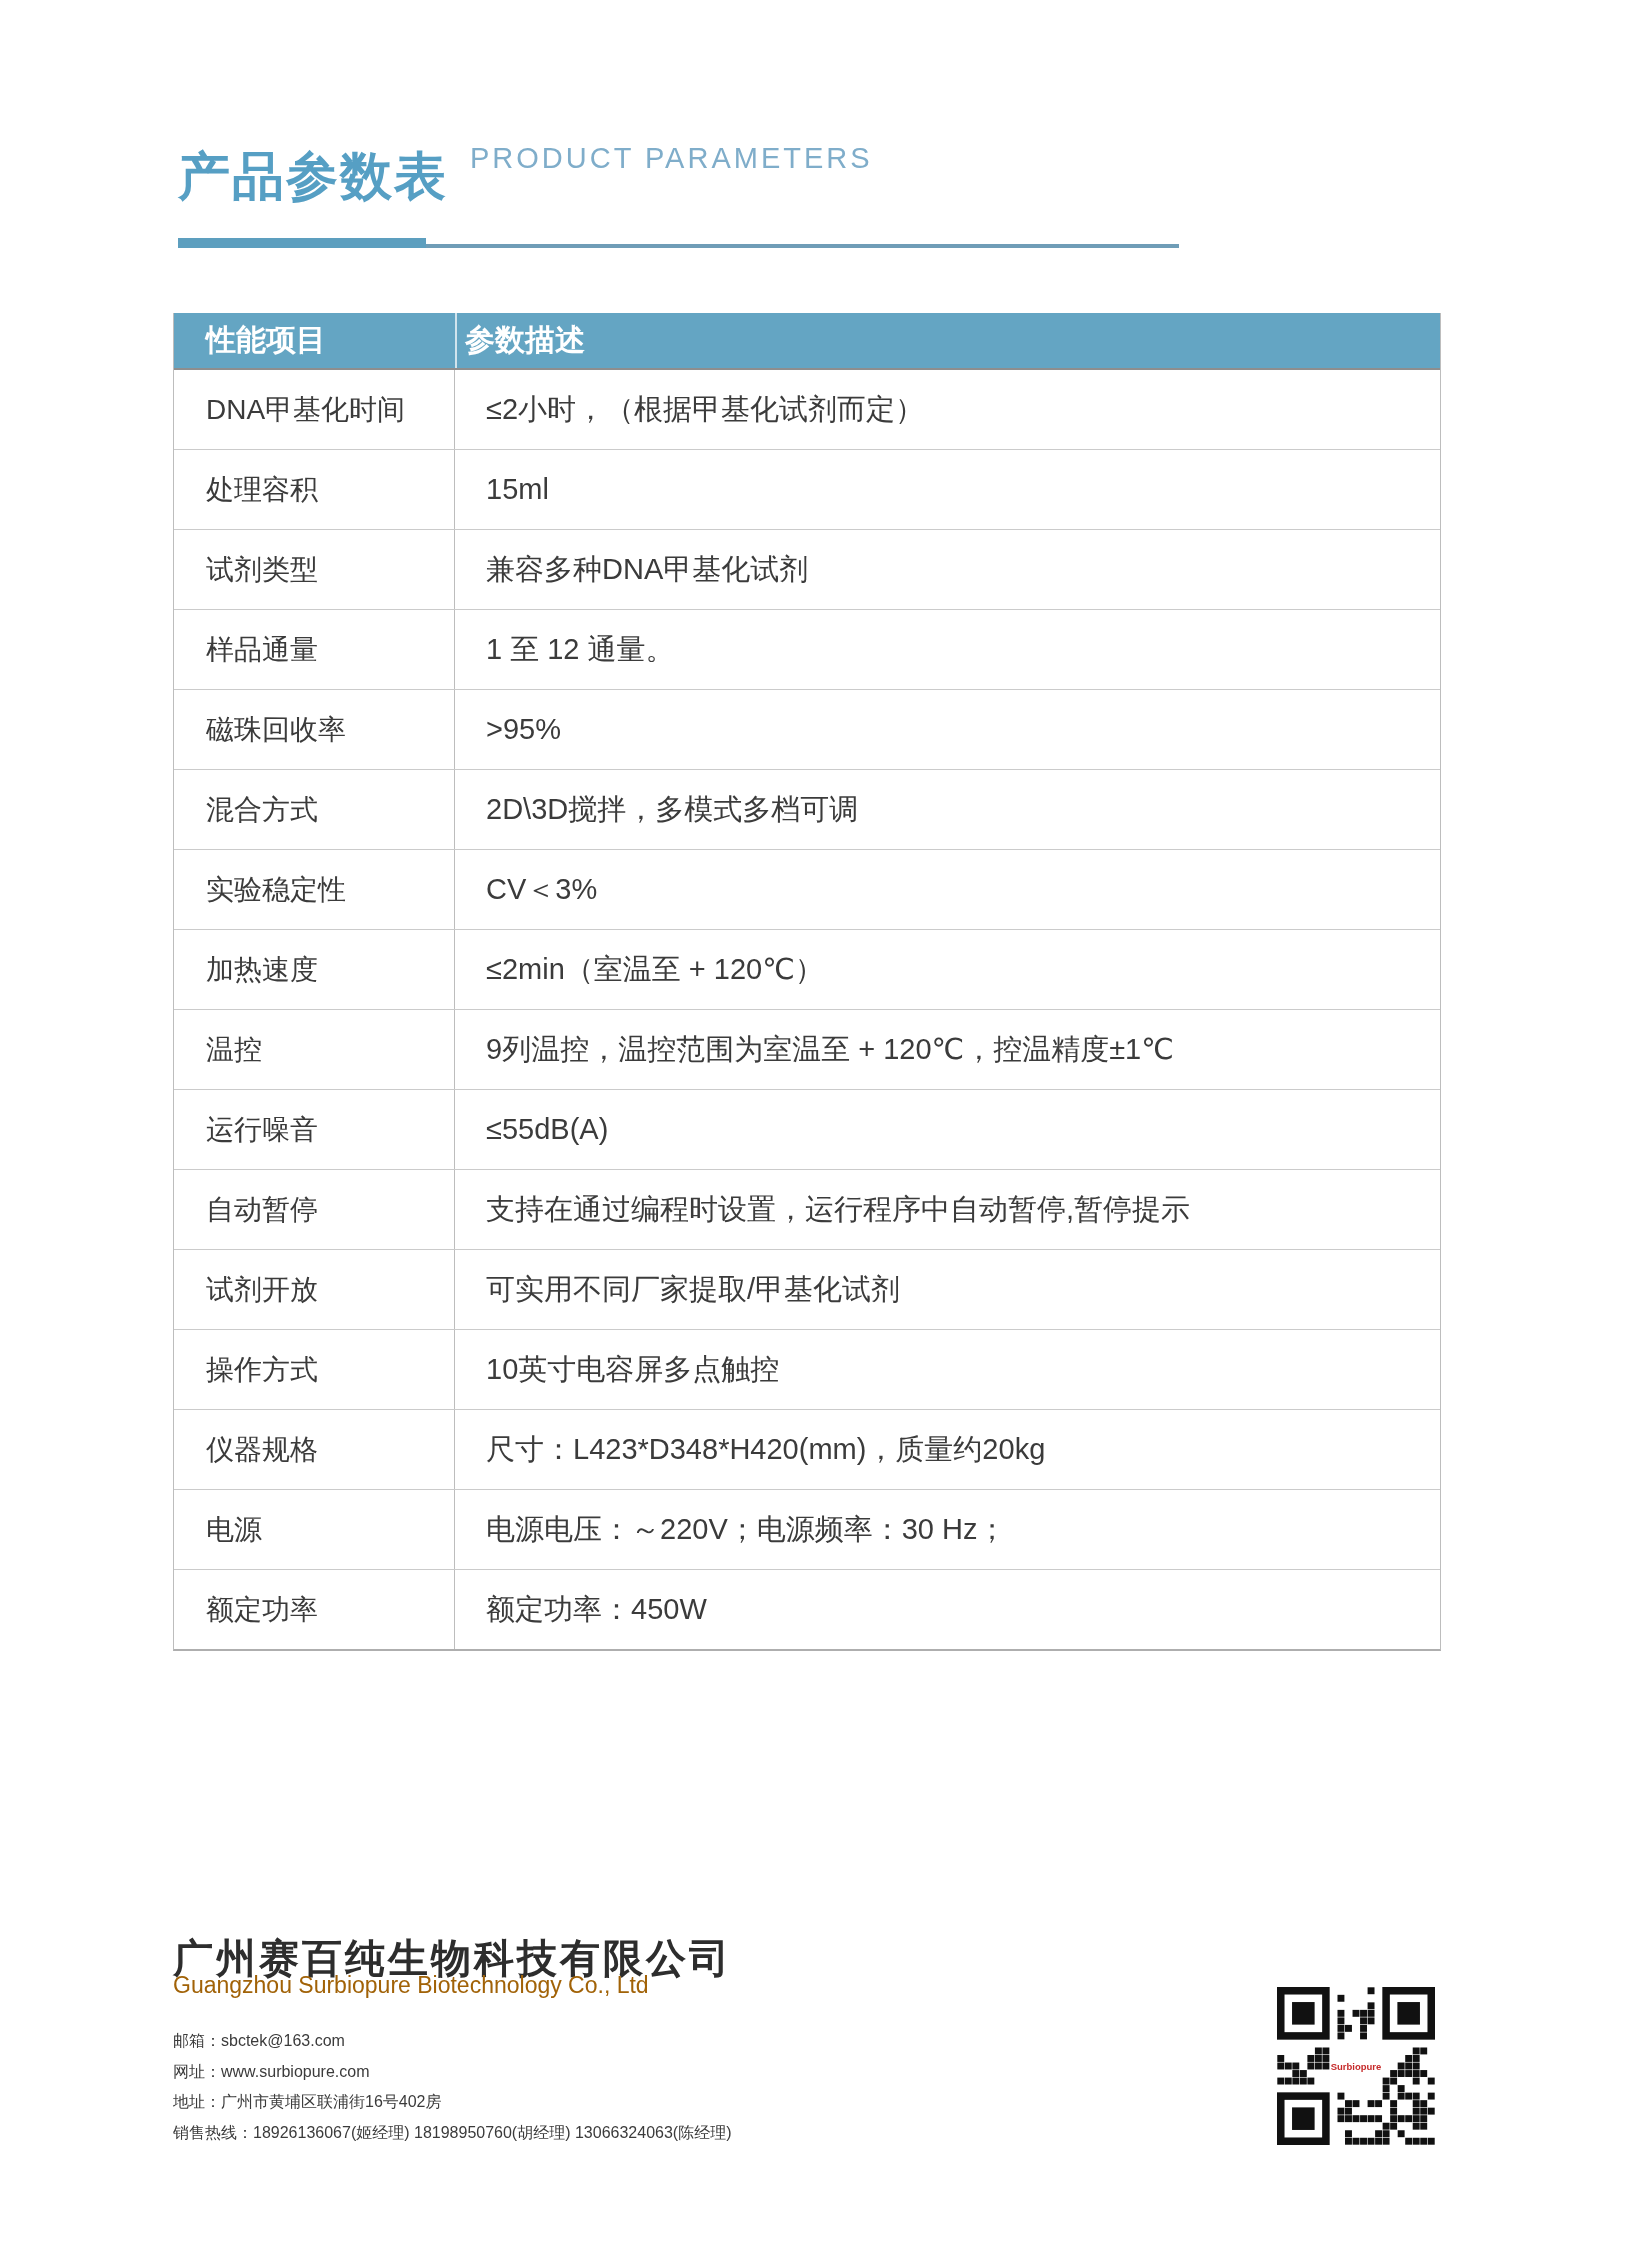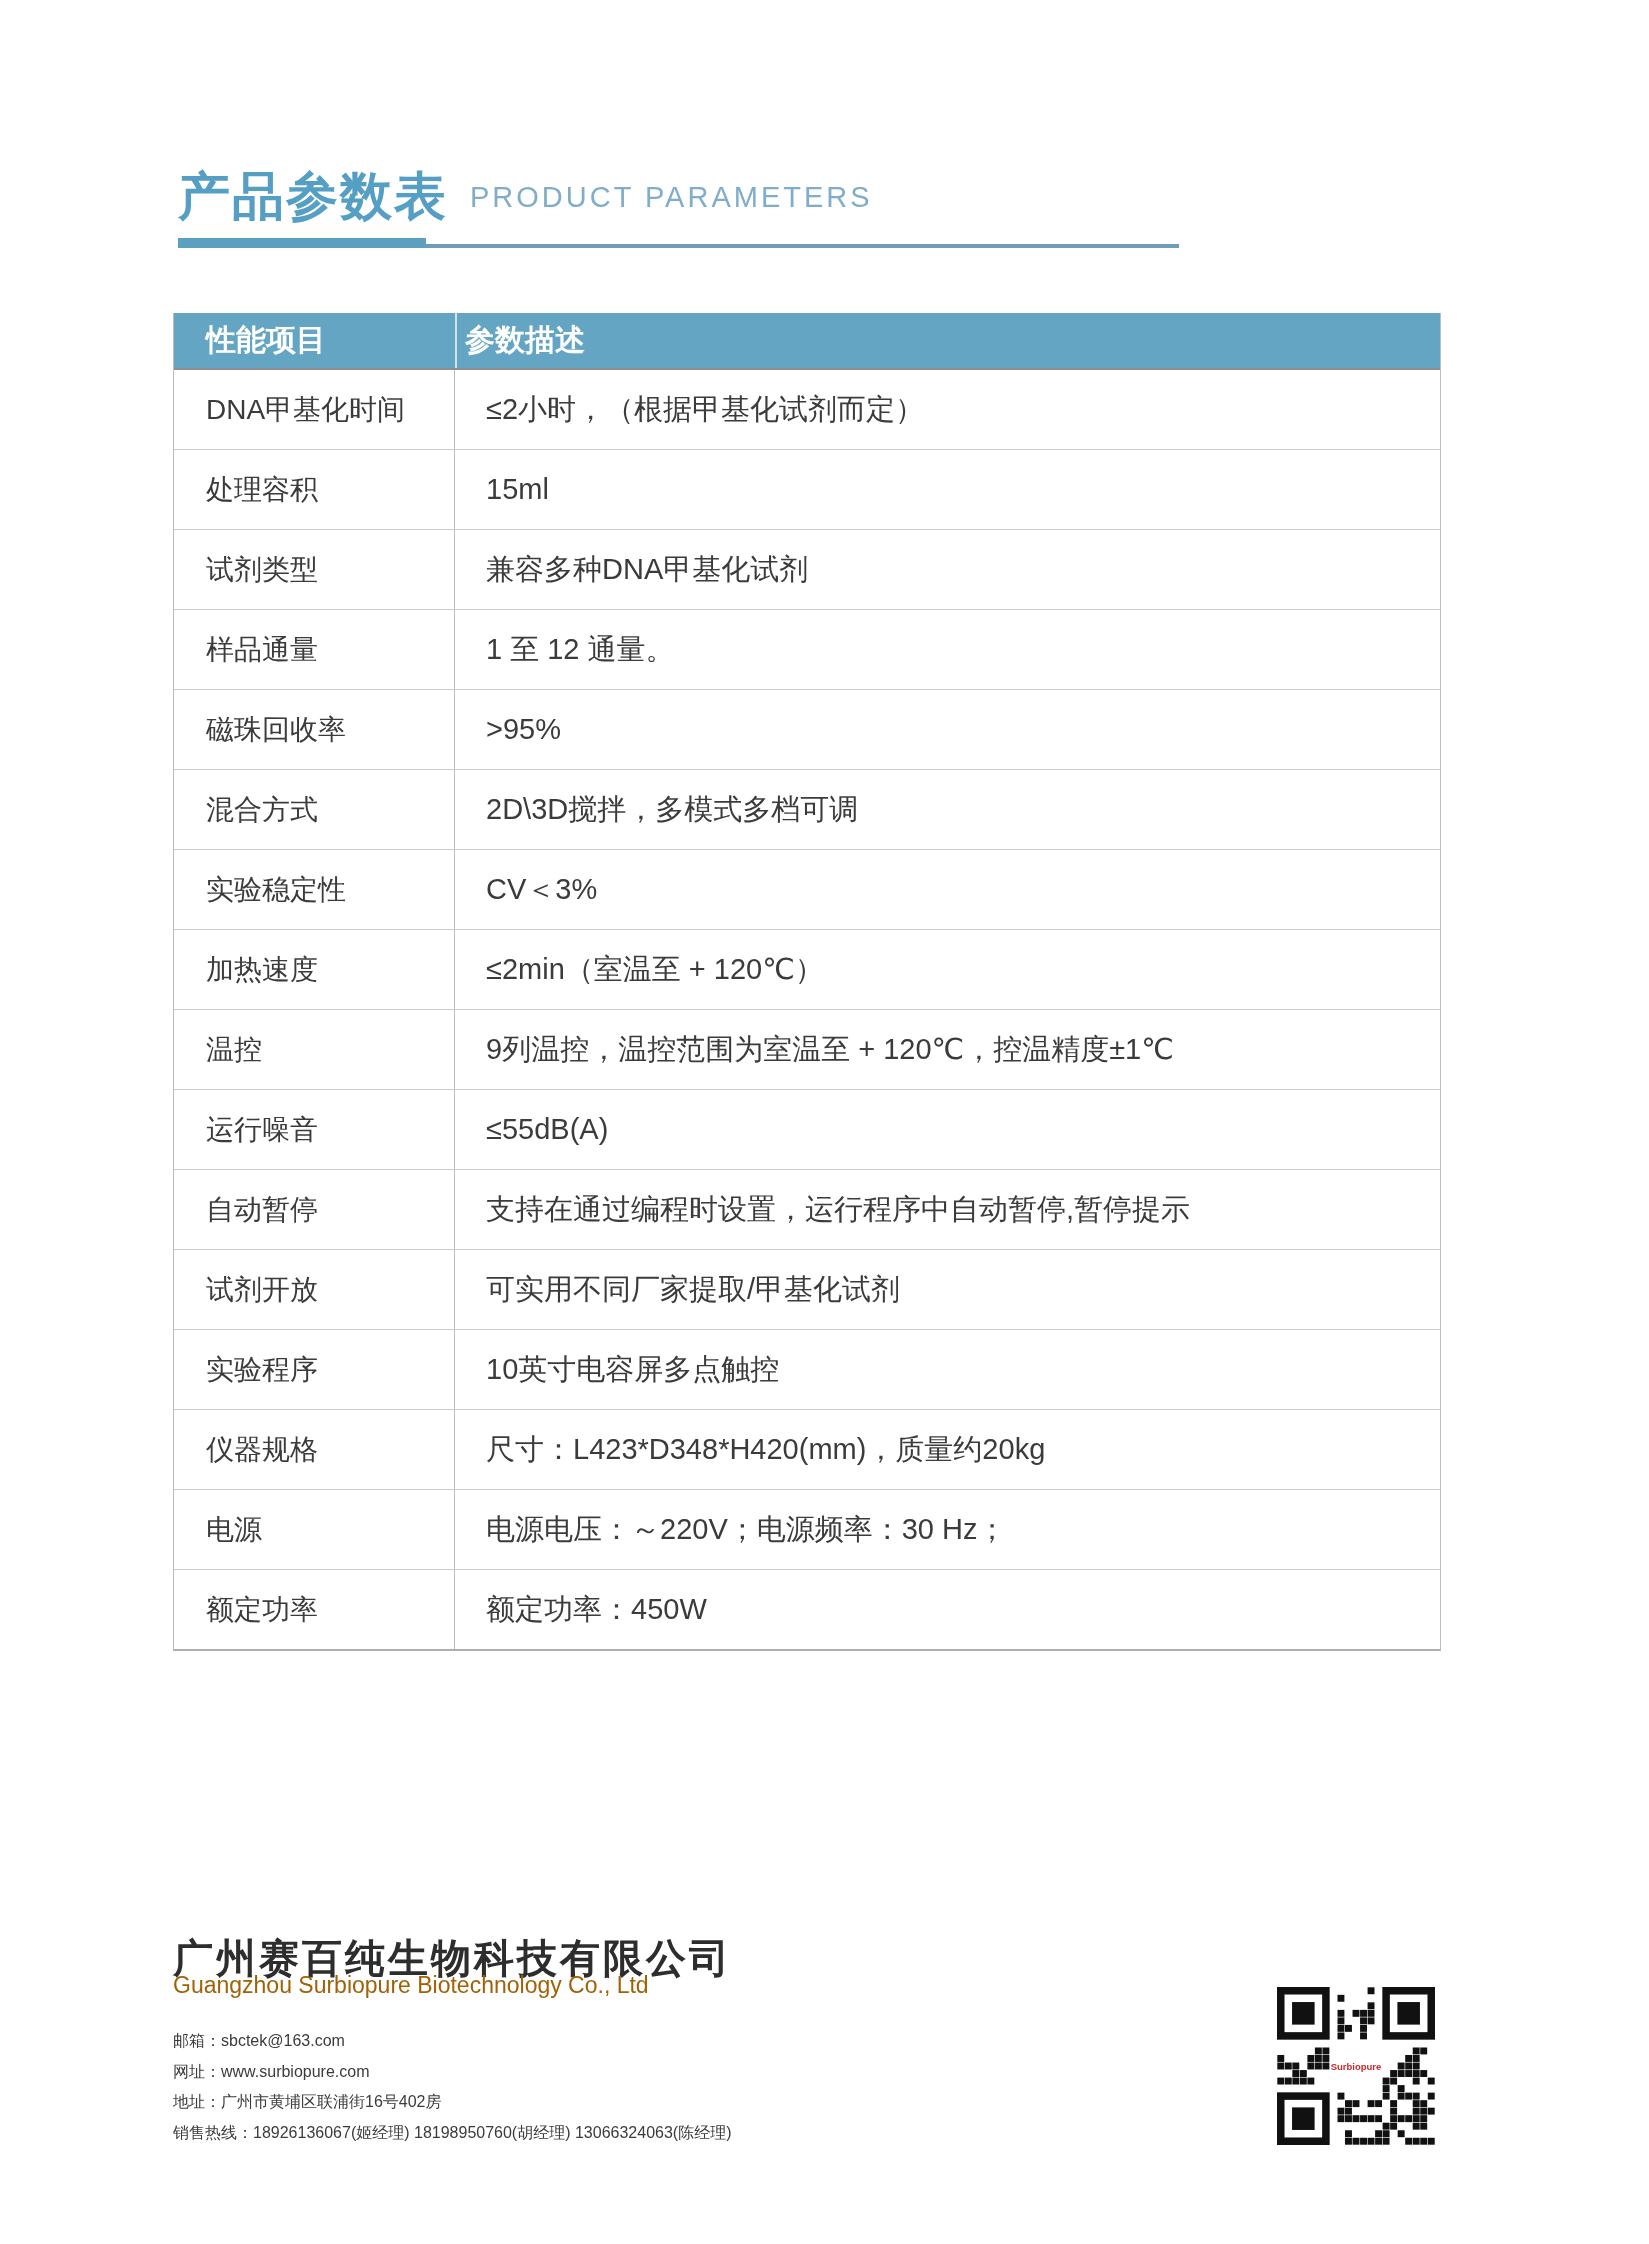--- a/index.html
+++ b/index.html
@@ -13,21 +13,21 @@
     --header-rule:#8e8e8e;
     --text-dark:#3b3b3b;
     --qr-red:#c62a2a;
   }
   *{margin:0;padding:0;box-sizing:border-box;}
   html,body{background:#ffffff;}
   body{font-family:"Liberation Sans","DejaVu Sans",sans-serif;}
   .page{position:relative;width:1649px;height:2244px;background:#ffffff;overflow:hidden;}
 
   
-  .title-block{position:absolute;left:178px;top:162px;display:flex;align-items:center;gap:22px;white-space:nowrap;}
+  .title-block{position:absolute;left:178px;top:142px;display:flex;align-items:flex-start;gap:22px;white-space:nowrap;}
   .title-cn{font-size:52px;font-weight:bold;color:var(--title-blue);letter-spacing:2px;}
   .title-en{font-size:29px;color:var(--subtitle-blue);letter-spacing:3px;}
   .title-underline{position:absolute;left:178px;top:238px;width:1001px;height:10px;display:flex;align-items:flex-end;}
   .underline-thick{width:248px;height:10px;background:var(--underline-thick);}
   .underline-thin{width:753px;height:4px;background:var(--underline-thin);}
 
   
   .spec-table{position:absolute;left:173px;top:313px;width:1268px;
     border-left:1px solid var(--border-v);border-right:1px solid var(--border-v);
     border-bottom:2px solid #aeaeae;background:#fff;}
@@ -160,21 +160,21 @@
         <div class="row">
           <div class="cell cell-label">
             <div class="line">试剂开放</div>
           </div>
           <div class="cell cell-value">
             <div class="line">可实用不同厂家提取/甲基化试剂</div>
           </div>
         </div>
         <div class="row">
           <div class="cell cell-label">
-            <div class="line">实验程序</div>
+            <div class="line">操作方式</div>
           </div>
           <div class="cell cell-value">
             <div class="line">10英寸电容屏多点触控</div>
           </div>
         </div>
         <div class="row">
           <div class="cell cell-label">
             <div class="line">仪器规格</div>
           </div>
           <div class="cell cell-value">

